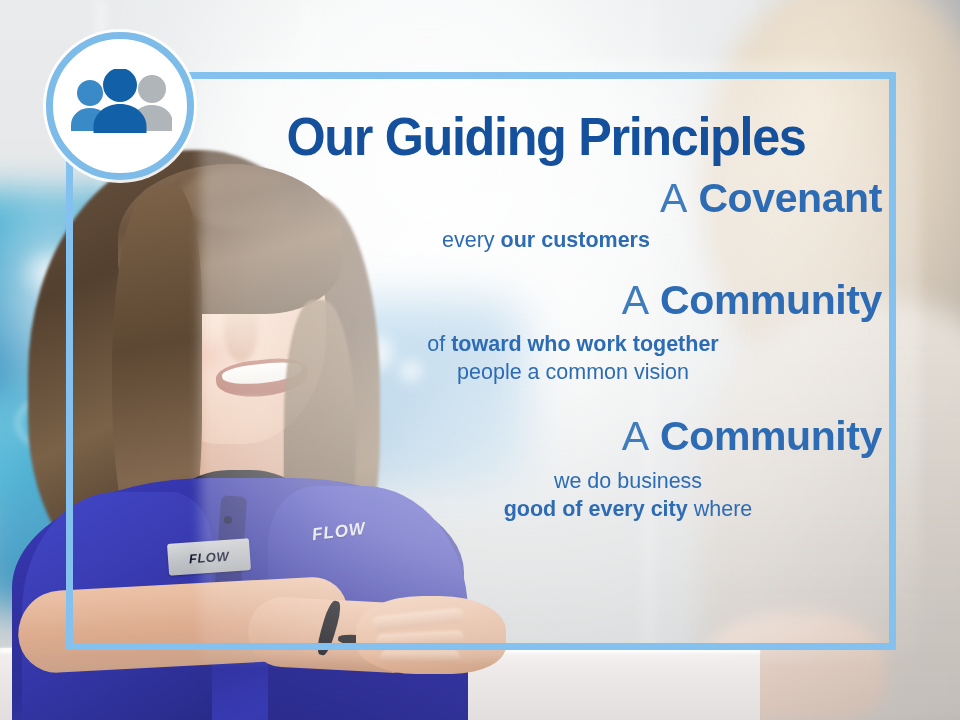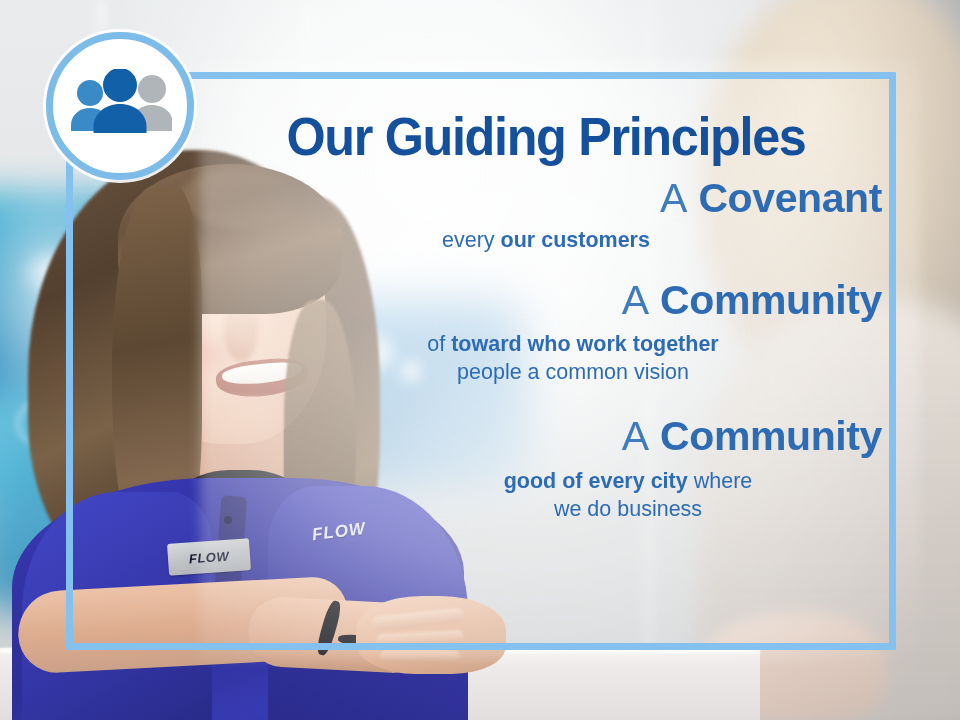--- a/index.html
+++ b/index.html
@@ -448,19 +448,19 @@
         <div><span>people a common vision</span></div>
       </div>
     </div>
 
     <div class="principle pr3">
       <div class="p-head">
         <span class="art">A</span>
         <span>Community</span>
       </div>
       <div class="p-sub">
+        <div><span>we do business</span></div>
         <div><b>good of every city</b><span> where</span></div>
-        <div><span>we do business</span></div>
       </div>
     </div>
 
   </div>
 </div>
 
 </body></html>

